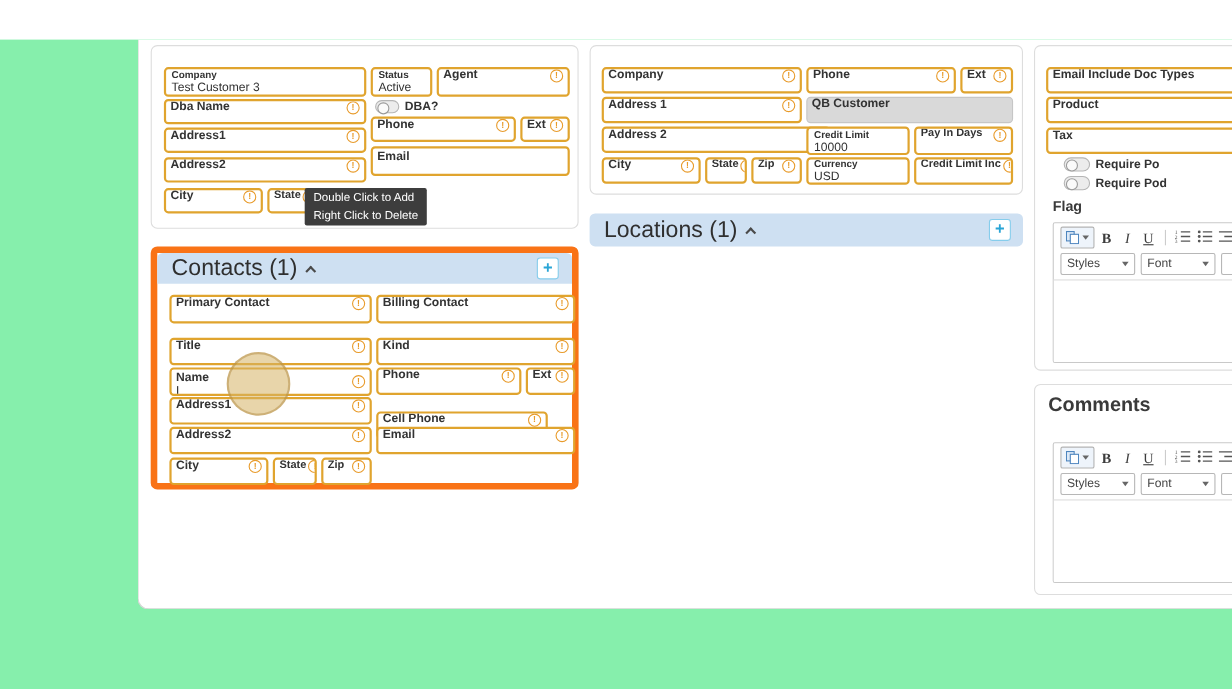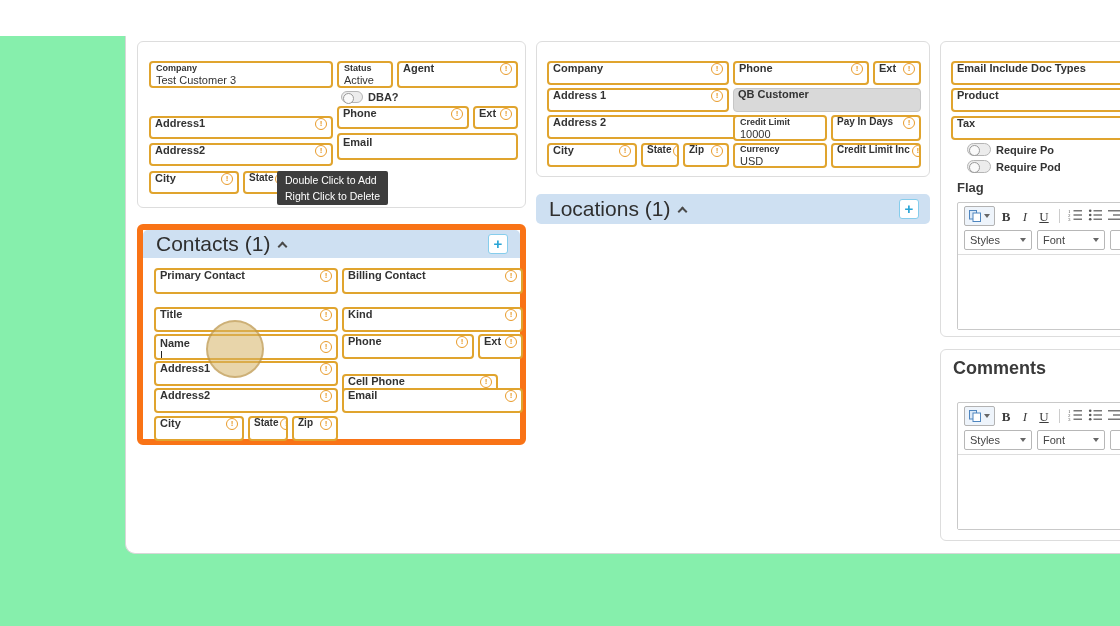--- a/index.html
+++ b/index.html
@@ -63,20 +63,24 @@
       <span class="fvalue">Test Customer 3</span>
     </div>
     <div class="field vfield" style="left:199px;top:19px;width:56px;height:27px">
       <span class="vlabel">Status</span>
       <span class="fvalue">Active</span>
     </div>
     <div class="field" style="left:259px;top:19px;width:121px;height:27px">
       <span class="flabel">Agent</span>
       <span class="info"></span>
     </div>
+    <div class="field" style="left:11px;top:48px;width:184px;height:23px">
+      <span class="flabel">Dba Name</span>
+      <span class="info"></span>
+    </div>
     <div class="toggle-row" style="left:203px;top:49px">
       <span class="toggle" style="width:22px;height:12px"></span>
       <span class="tog-label">DBA?</span>
     </div>
     <div class="field" style="left:11px;top:74px;width:184px;height:23px">
       <span class="flabel">Address1</span>
       <span class="info"></span>
     </div>
     <div class="field" style="left:199px;top:64px;width:132px;height:23px">
       <span class="flabel">Phone</span>

